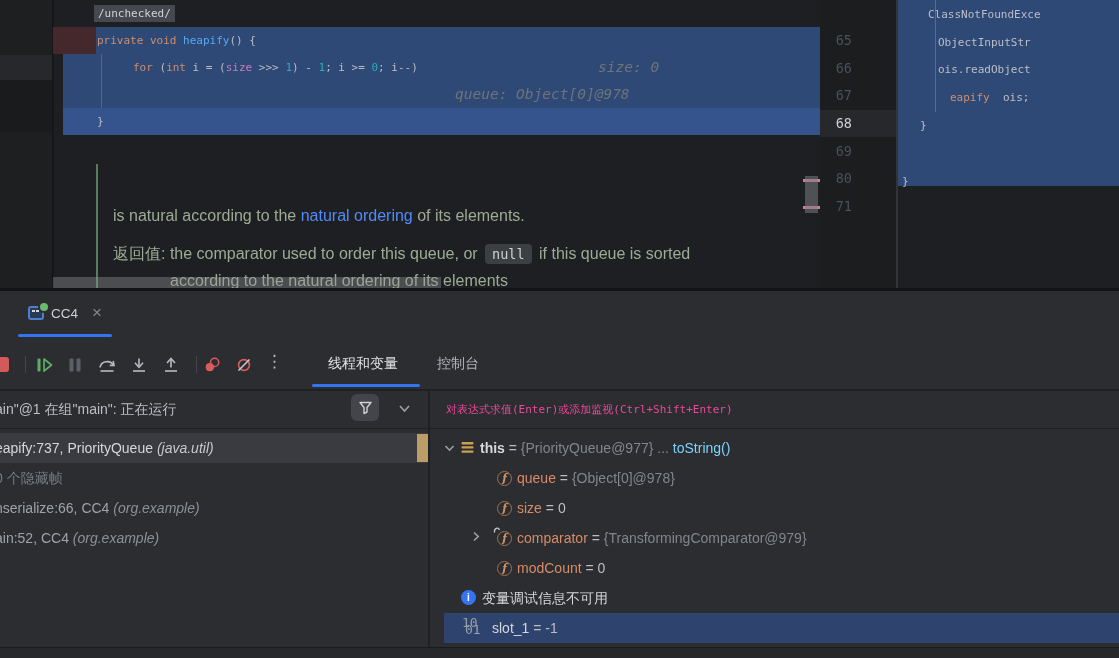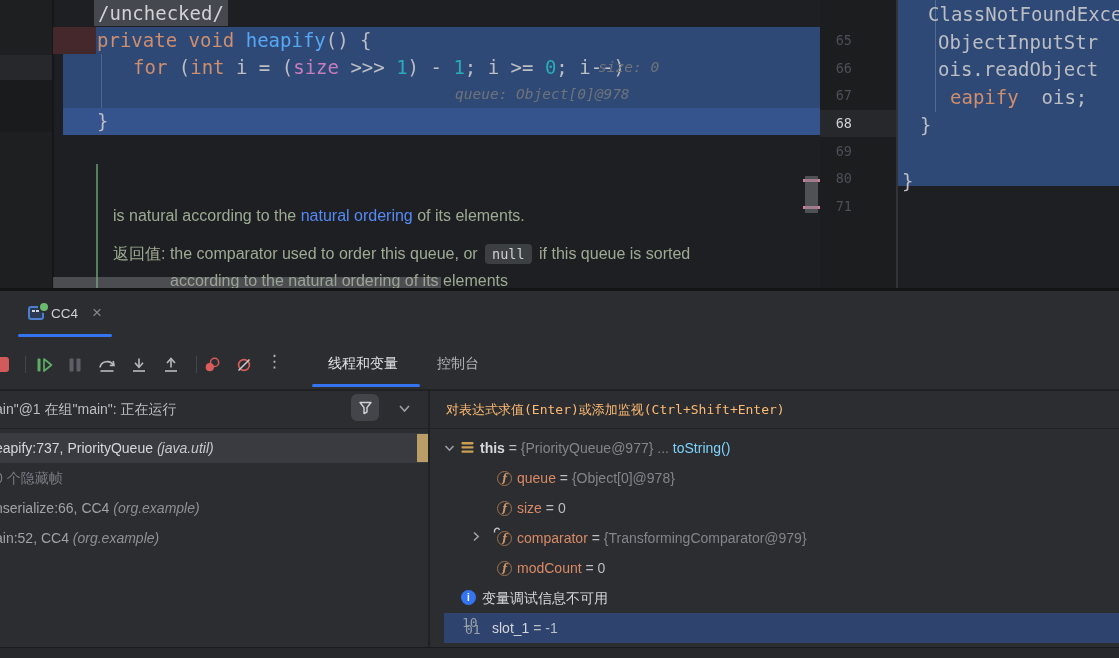--- a/index.html
+++ b/index.html
@@ -1,19 +1,19 @@
 <!DOCTYPE html>
 <html><head>
 <meta charset="utf-8">
 <style>
   html,body{margin:0;padding:0;background:#101113}
   #root{position:relative;width:1119px;height:658px;background:#1e1f22;overflow:hidden;
         font-family:"Liberation Sans",sans-serif;}
   .abs{position:absolute}
-  .code{font-family:"DejaVu Sans Mono",monospace;font-size:19px;line-height:27px;white-space:pre;color:#bcbec4}
+  .code{font-family:"DejaVu Sans Mono",monospace;font-size:11px;line-height:27px;white-space:pre;color:#bcbec4}
   .tk-kw{color:#cf8e6d}
   .tk-fn{color:#56a8f5}
   .tk-fld{color:#c77dbb}
   .tk-num{color:#2aacb8}
   .tk-type{color:#3cbeb0}
   .tk-pl{color:#bcbec4}
   .tk-hl{color:#d0d2d6;background:#45484e;padding:2px 4px}
   .hint{font-family:"DejaVu Sans Mono",monospace;font-size:14.5px;line-height:27px;color:#6f737a;font-style:italic;white-space:pre}
   .docline{font-size:16px;line-height:25px;color:#9dab94;white-space:pre}
   .doclink{color:#548af7}
@@ -175,21 +175,21 @@
 
   <div class="abs" style="left:0;top:433px;width:428px;height:30px;background:#393b40"></div>
   <div class="abs" style="left:417px;top:434px;width:11px;height:28px;background:#bb9d68"></div>
   <div class="abs uitext" style="left:-5px;top:433px"><span class="w">eapify:737, PriorityQueue </span><span class="pkg">(java.util)</span></div>
   <div class="abs uitext" style="left:-5px;top:463px;color:#787c83">0 个隐藏帧</div>
   <div class="abs uitext" style="left:-5px;top:493px"><span style="color:#9fa2a8">nserialize:66, CC4 </span><span class="pkg2">(org.example)</span></div>
   <div class="abs uitext" style="left:-5px;top:523px"><span style="color:#9fa2a8">ain:52, CC4 </span><span class="pkg2">(org.example)</span></div>
 
   <div class="abs" style="left:428px;top:391px;width:2px;height:256px;background:#1f2123"></div>
 
-  <div class="abs" style="left:446px;top:391px;height:37px;line-height:37px;font-family:'DejaVu Sans Mono',monospace;font-size:13px;color:#fdba74;white-space:pre">对表达式求值(Enter)或添加监视(Ctrl+Shift+Enter)</div>
+  <div class="abs" style="left:446px;top:391px;height:37px;line-height:37px;font-family:'DejaVu Sans Mono',monospace;font-size:11px;color:#ec4899;white-space:pre">对表达式求值(Enter)或添加监视(Ctrl+Shift+Enter)</div>
 
   <div class="abs" style="left:444px;top:443px">
       <svg width="11" height="10" viewBox="0 0 11 10" fill="none" stroke="#9da0a6" stroke-width="1.6">
         <polyline points="1.5,3 5.5,7.2 9.5,3"></polyline>
       </svg>
     </div>
   <div class="abs" style="left:461px;top:441px">
       <svg width="13" height="13" viewBox="0 0 13 13">
         <rect x="0.5" y="1" width="12" height="2.4" rx="0.8" fill="#c9a052"></rect>
         <rect x="0.5" y="5.2" width="12" height="2.4" rx="0.8" fill="#c9a052"></rect>

